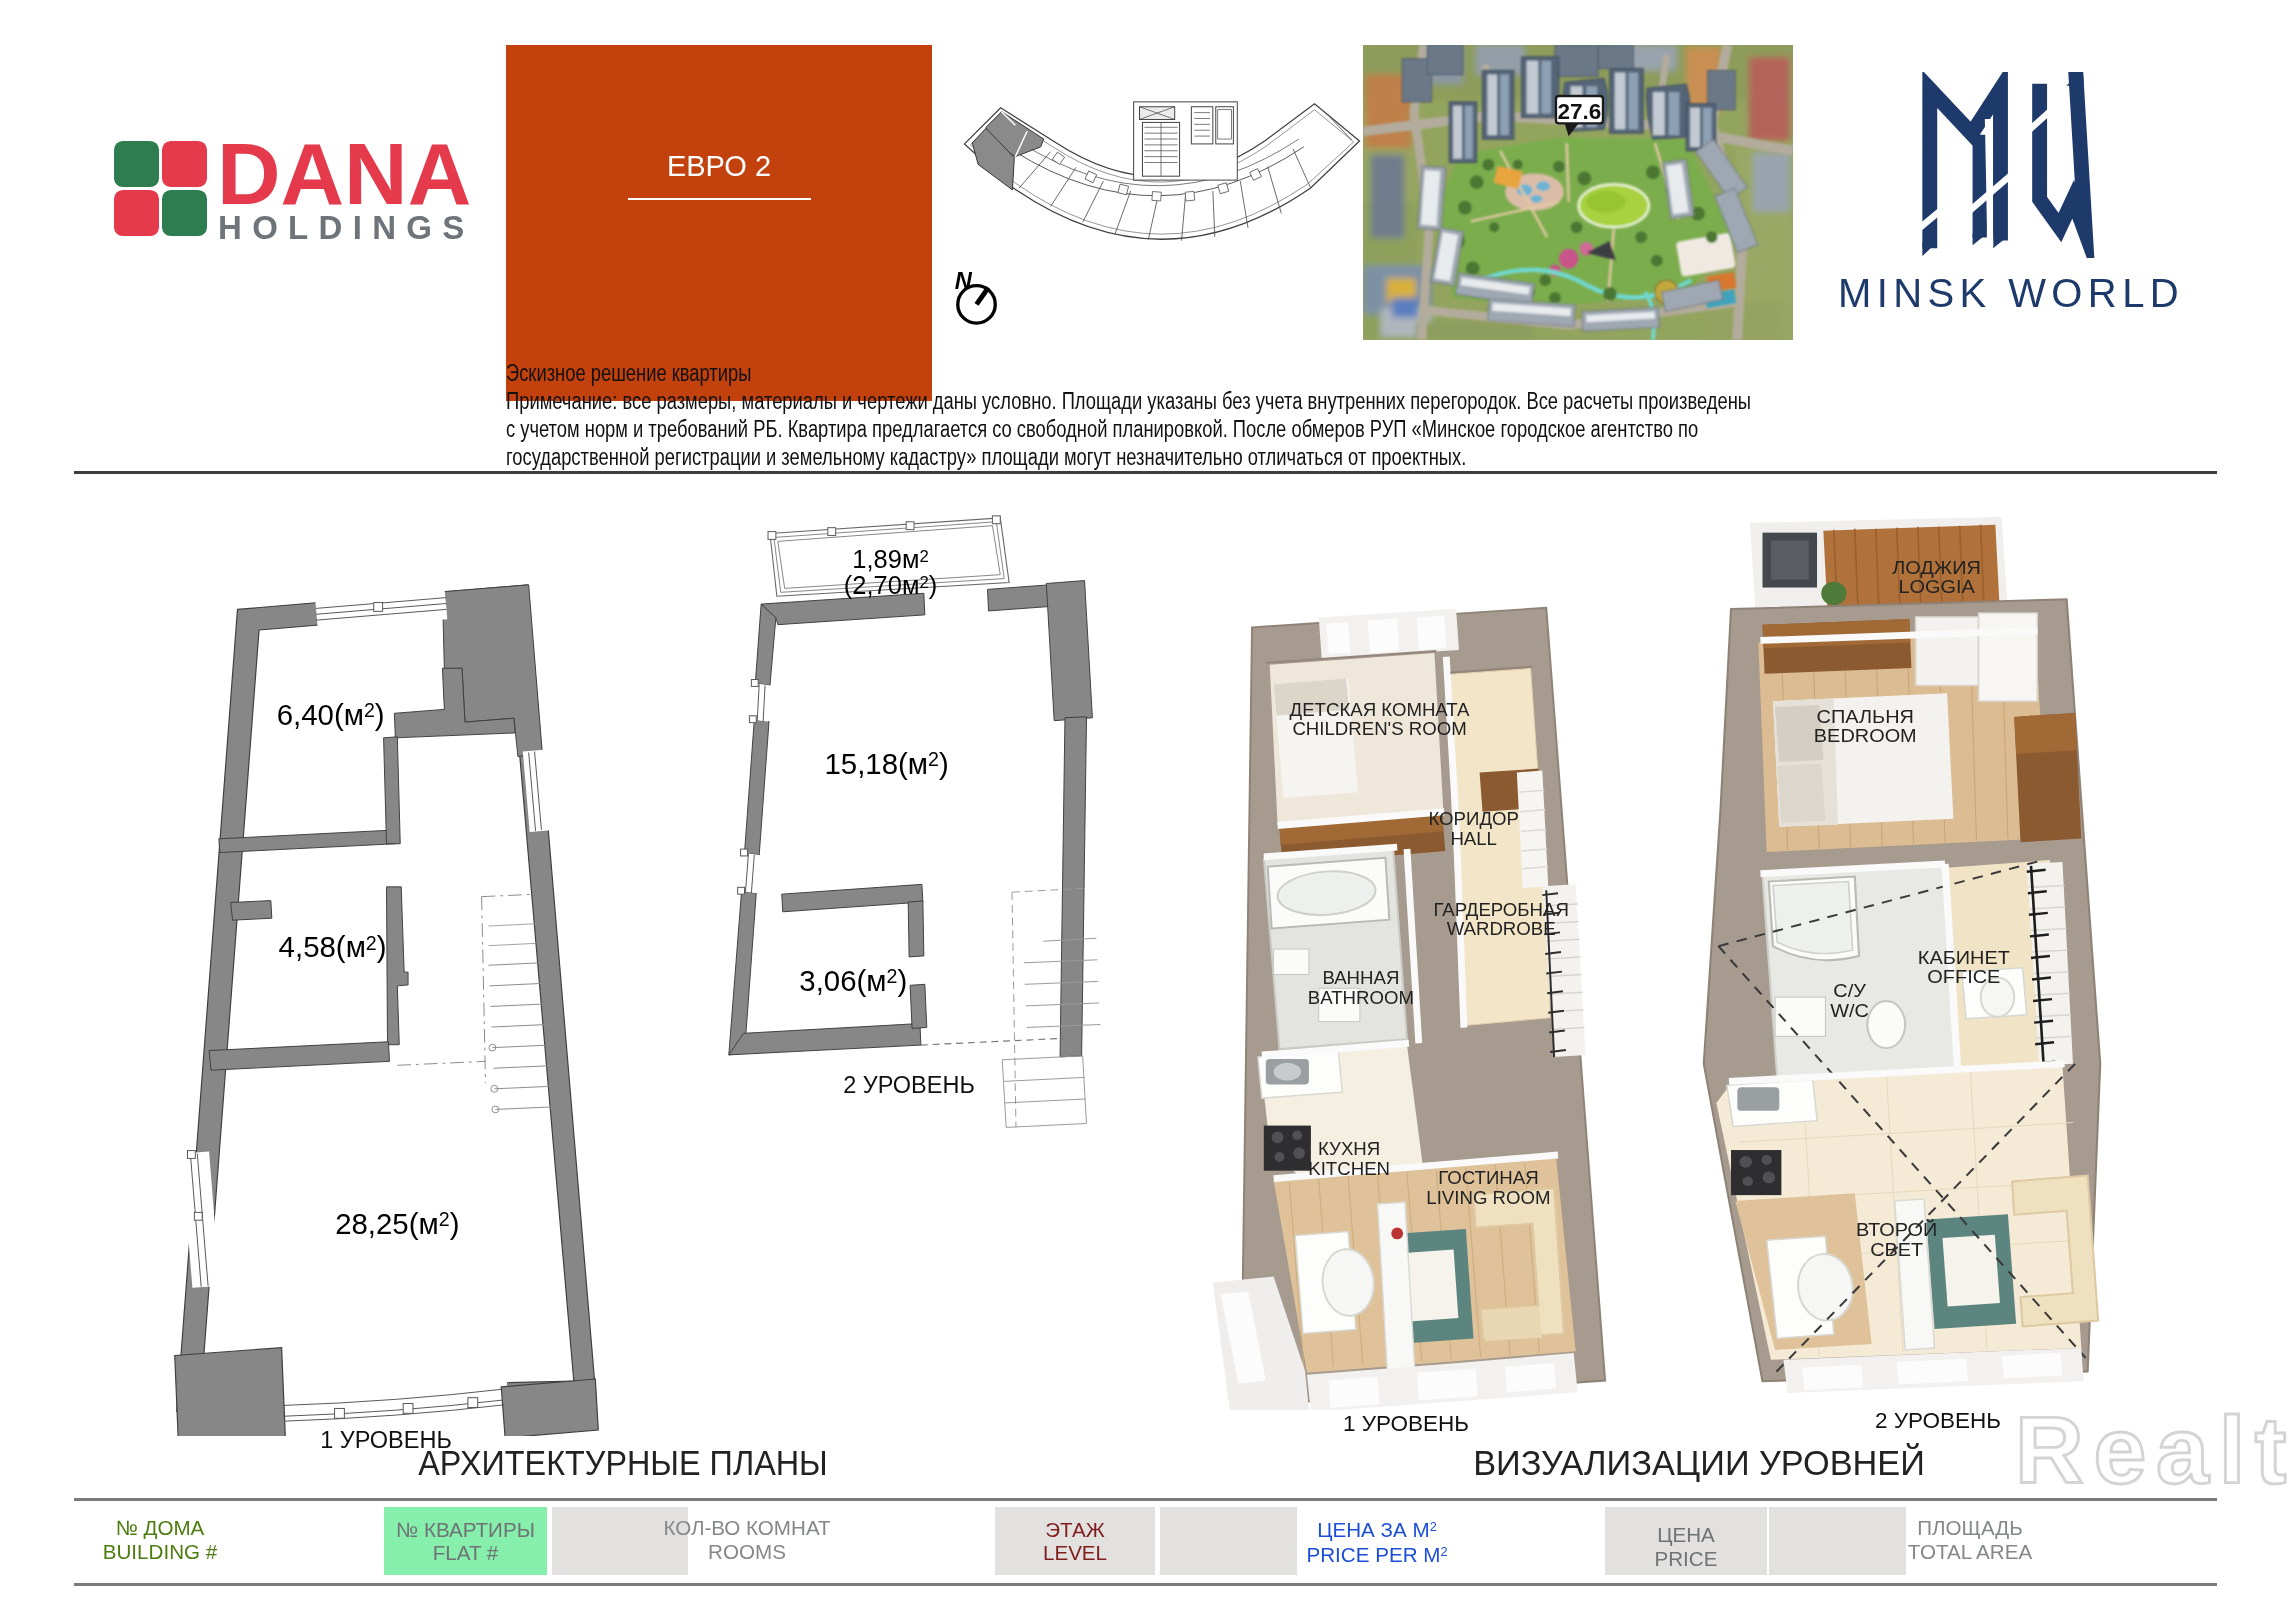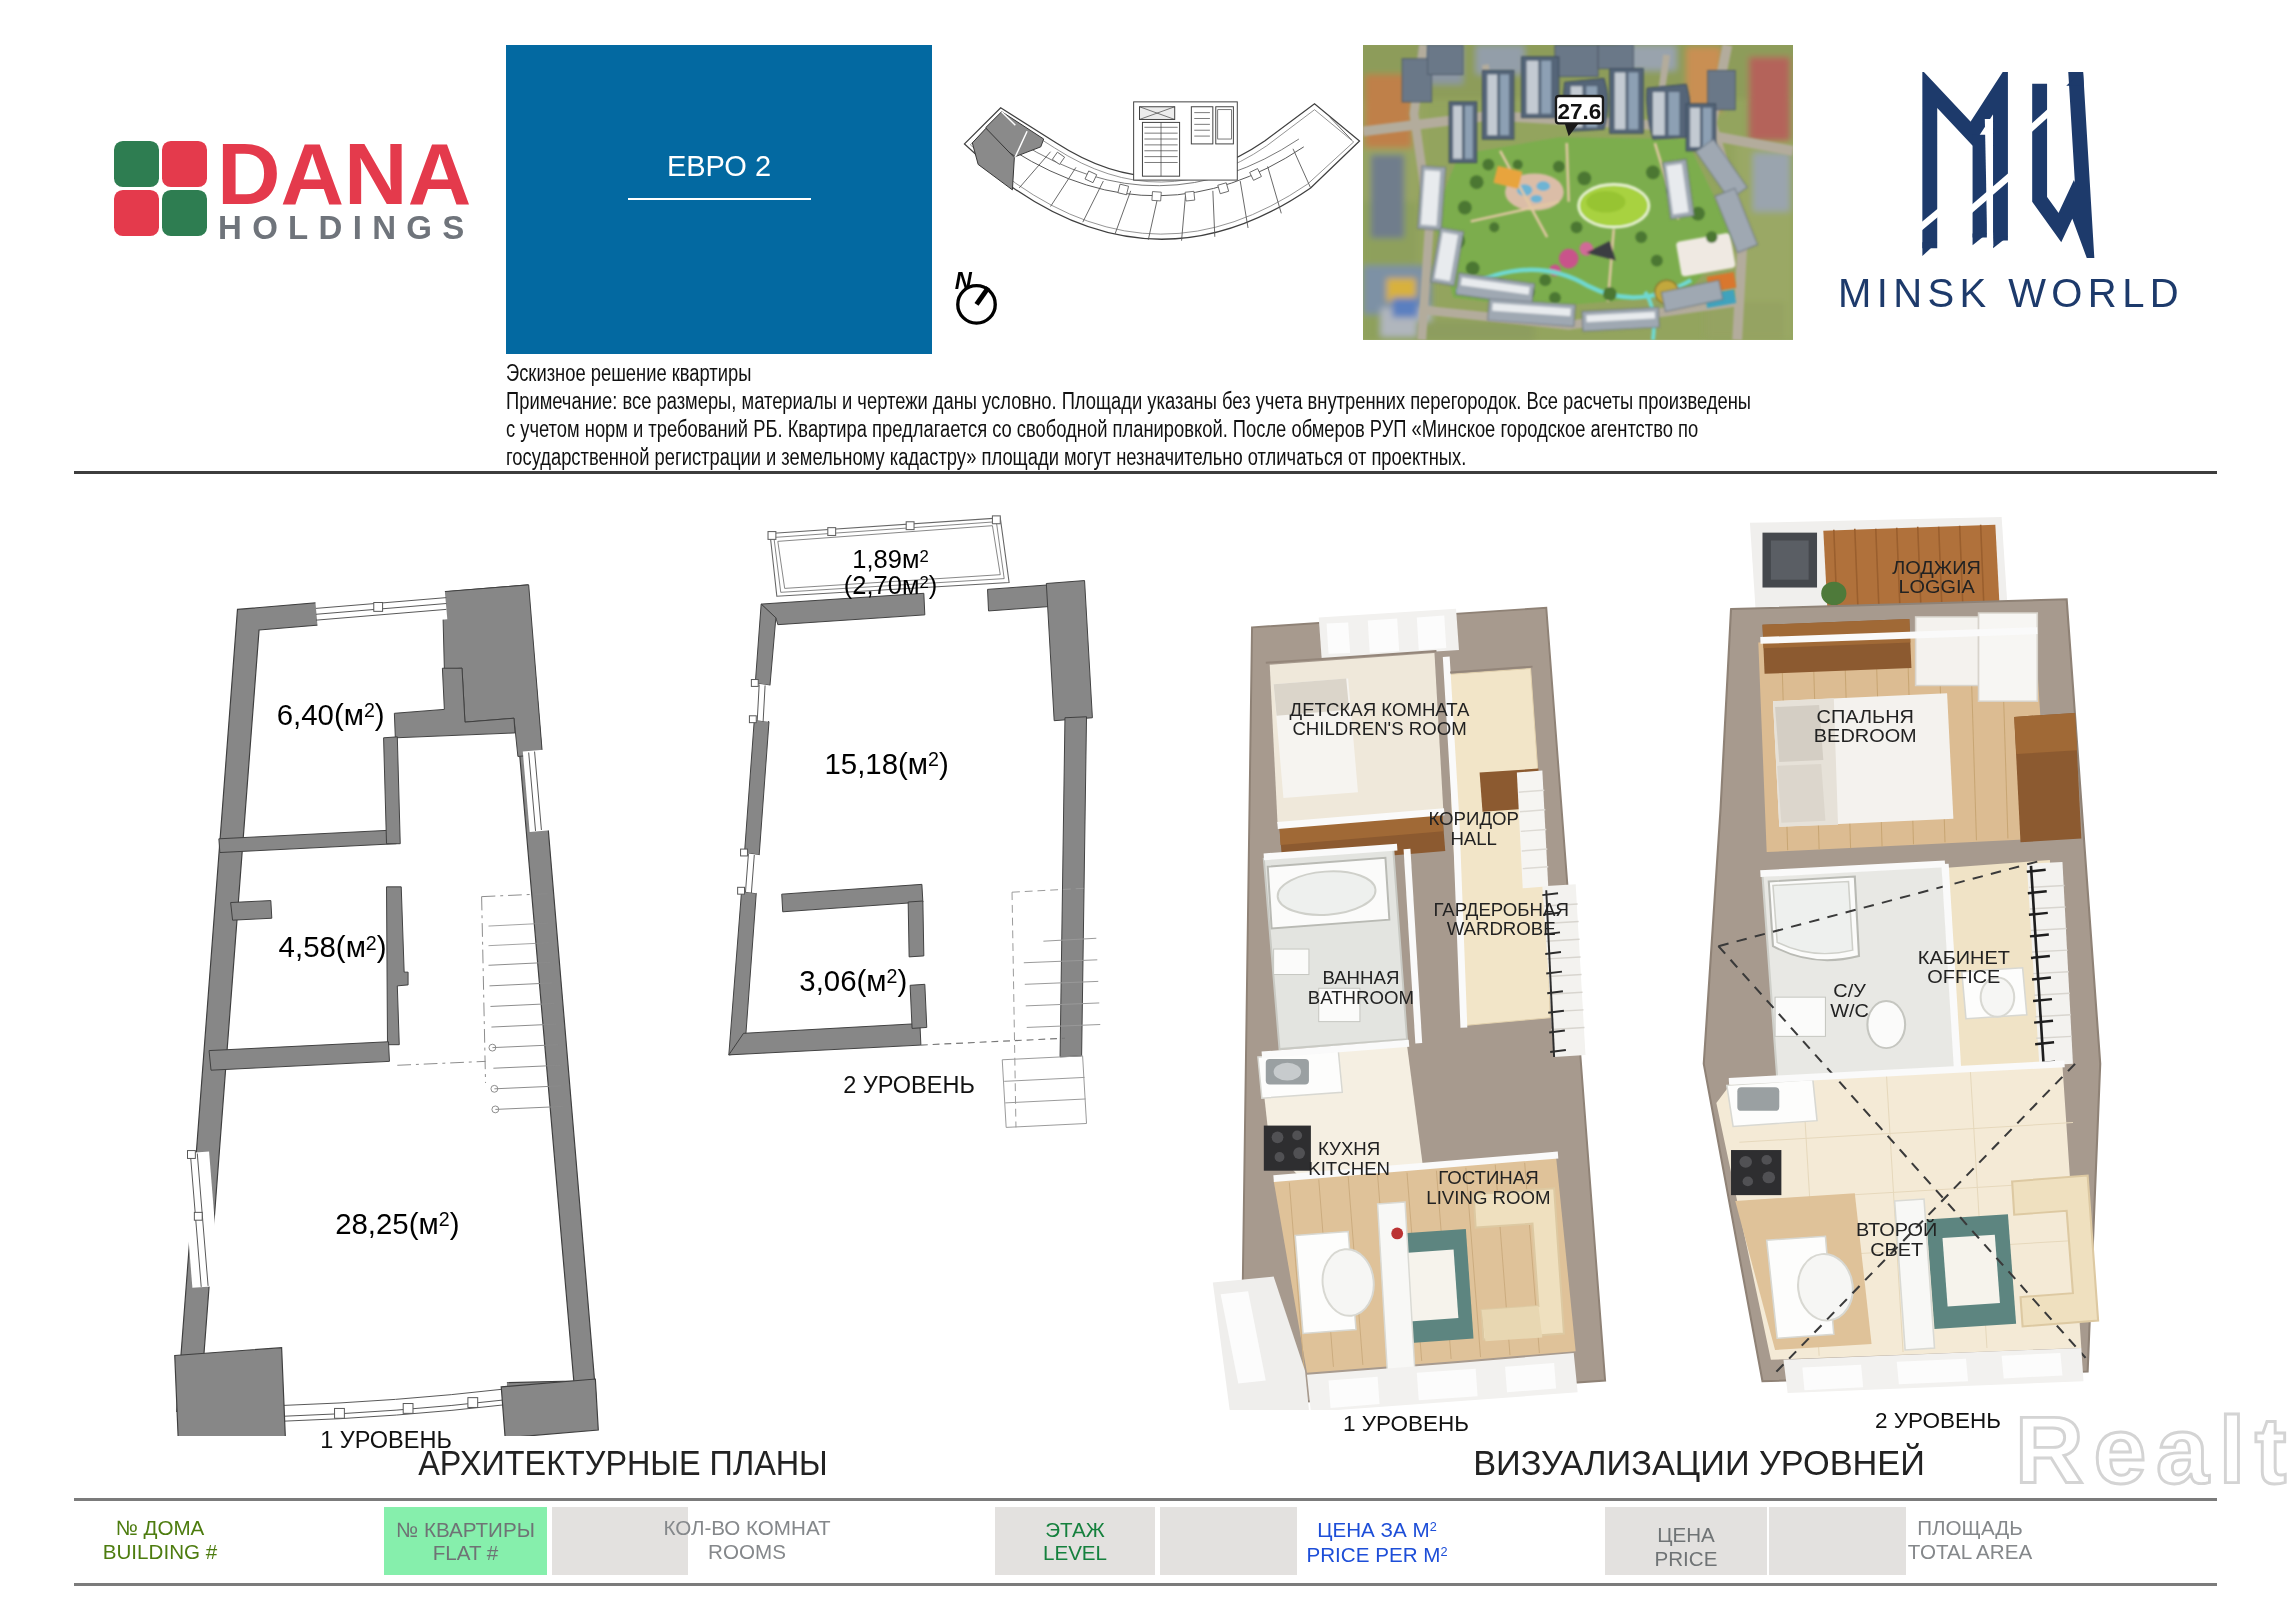--- a/index.html
+++ b/index.html
@@ -11,21 +11,21 @@
 
 <div class="abs" style="left:114px;top:140px;width:372px;height:103px">
   <div class="abs" style="left:0px;top:1px;width:45px;height:46px;background:#2e7d51;border-radius:8.8px"></div>
   <div class="abs" style="left:48px;top:1px;width:45px;height:46px;background:#e43a4c;border-radius:8.8px"></div>
   <div class="abs" style="left:0px;top:50px;width:45px;height:46px;background:#e43a4c;border-radius:8.8px"></div>
   <div class="abs" style="left:48px;top:50px;width:45px;height:46px;background:#2e7d51;border-radius:8.8px"></div>
   <div class="abs" style="left:103px;top:-2px;width:274px;height:71px;font-size:88px;line-height:71px;font-weight:bold;color:#e43a4c">DANA</div>
   <div class="abs" style="left:104px;top:69px;font-size:33px;font-weight:bold;color:#6f747b;letter-spacing:10.3px;white-space:nowrap">HOLDINGS</div>
 </div>
 
-<div class="abs" style="left:506px;top:45px;width:426px;height:309px;background:#0369a1;color:#fff">
+<div class="abs" style="left:506px;top:45px;width:426px;height:356px;background:#c2410c;color:#fff">
   <div class="abs ctr" style="left:0;top:105px;width:100%;font-size:29px">ЕВРО 2</div>
   <div class="abs" style="left:122px;top:153px;width:183px;height:2px;background:#fff"></div>
 </div>
 
 <svg class="abs" style="left:956px;top:96px" width="412" height="176" viewBox="0 0 420 180">
 
   <path d="M 8,49 L 45,12 L 102,48 Q 210,118 315,46 L 366,8 L 412,46 L 362,94 Q 208,200 55,92 Z" fill="#fff" stroke="#3f3f3f" stroke-width="1.3"></path>
   <path d="M 14,50 L 45,18 L 100,53 Q 210,124 317,51 L 366,14 L 406,47 L 359,90 Q 208,193 60,89 Z" fill="none" stroke="#777" stroke-width="0.8"></path>
 
   <path d="M 58,56 Q 208,150 355,52" fill="none" stroke="#555" stroke-width="1"></path>
@@ -738,21 +738,21 @@
 <div class="abs ctr" style="left:1840px;top:1408px;width:196px;font-size:22.5px;color:#111">2 УРОВЕНЬ</div>
 
 <div class="abs" style="left:74px;top:1498px;width:2143px;height:2.5px;background:#7b7b7b"></div>
 <div class="abs" style="left:74px;top:1583px;width:2143px;height:2.5px;background:#7b7b7b"></div>
 <div class="abs ctr" style="left:62px;top:1516px;width:196px;font-size:20.6px;line-height:23.5px;color:#4d7c0f">№ ДОМА<br>BUILDING #</div>
 <div class="abs ctr" style="left:384px;top:1507px;width:163px;height:68px;background:#86efac;font-size:20.6px;line-height:23.5px;color:#6f7375;padding-top:0">
       <div style="margin-top:10.8px">№ КВАРТИРЫ<br>FLAT #</div>
     </div>
 <div class="abs" style="left:552px;top:1507px;width:136px;height:68px;background:#e3e1df"></div>
 <div class="abs ctr" style="left:649px;top:1516px;width:196px;font-size:20.6px;line-height:23.5px;color:#85888b">КОЛ-ВО КОМНАТ<br>ROOMS</div>
-<div class="abs ctr" style="left:995px;top:1507px;width:160px;height:68px;background:#e3e1df;font-size:20.6px;line-height:23.5px;color:#15803d">
+<div class="abs ctr" style="left:995px;top:1507px;width:160px;height:68px;background:#e3e1df;font-size:20.6px;line-height:23.5px;color:#7f1d1d">
       <div style="margin-top:10.8px">ЭТАЖ<br>LEVEL</div>
     </div>
 <div class="abs" style="left:1160px;top:1507px;width:137px;height:68px;background:#e3e1df"></div>
 <div class="abs ctr" style="left:1279px;top:1516px;width:196px;font-size:20.6px;line-height:23.5px;color:#1d4ed8">ЦЕНА ЗА М<span style="font-size:12.7px;vertical-align:5.9px">2</span><br>PRICE PER M<span style="font-size:12.7px;vertical-align:5.9px">2</span></div>
 <div class="abs ctr" style="left:1605px;top:1507px;width:162px;height:68px;background:#e3e1df;font-size:20.6px;line-height:23.5px;color:#6f7375">
       <div style="margin-top:16px">ЦЕНА<br>PRICE</div>
     </div>
 <div class="abs" style="left:1769px;top:1507px;width:137px;height:68px;background:#e3e1df"></div>
 <div class="abs ctr" style="left:1872px;top:1516px;width:196px;font-size:20.6px;line-height:23.5px;color:#85888b">ПЛОЩАДЬ<br>TOTAL AREA</div>
 

